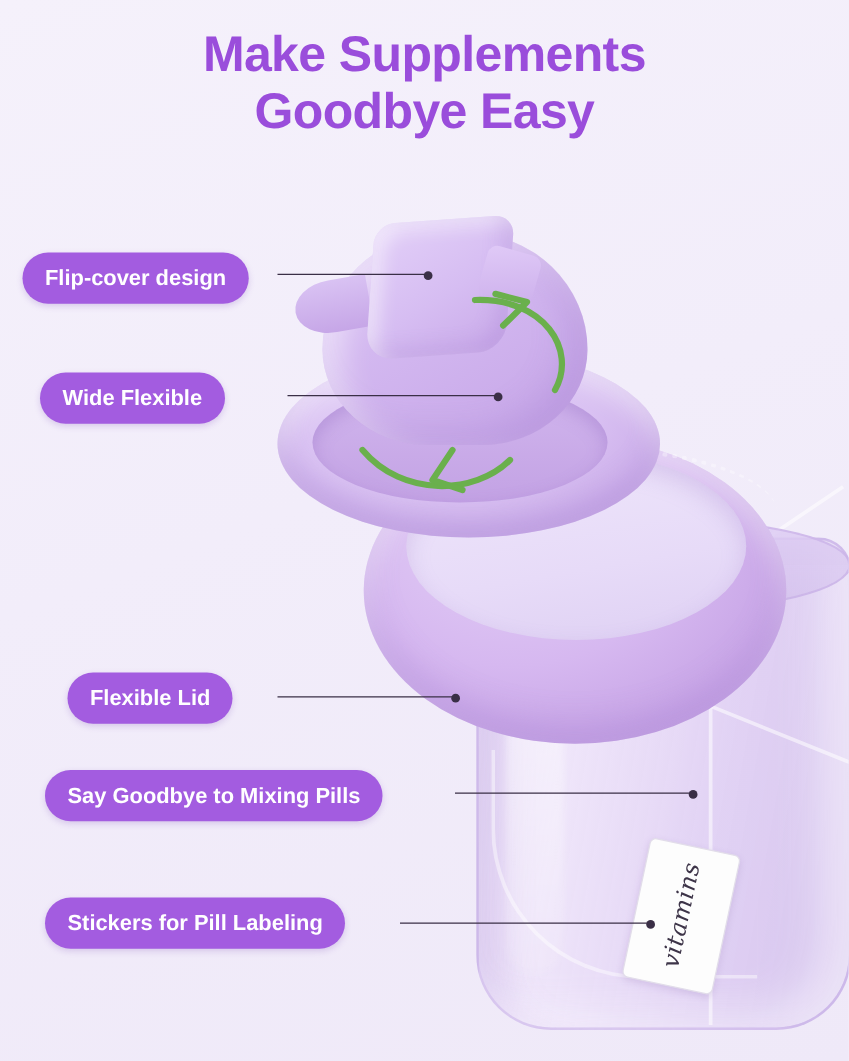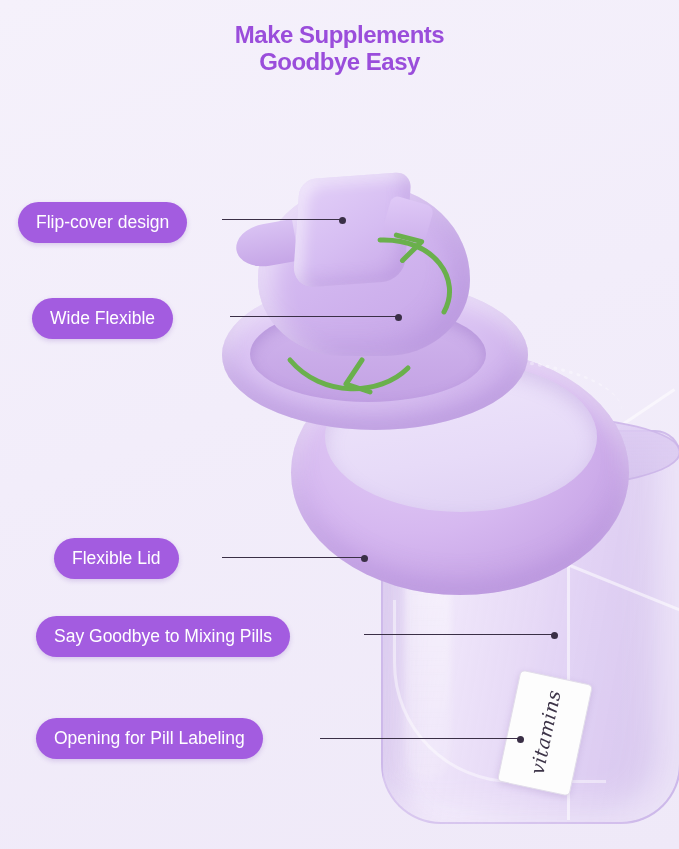--- a/index.html
+++ b/index.html
@@ -23,21 +23,21 @@
 
   
   .headline {
     position: absolute;
     top: 22px;
     left: 0;
     width: 679px;
     text-align: center;
     color: #9a4ddb;
     font-weight: 800;
-    font-size: 24px;
+    font-size: 40px;
     line-height: 1.12;
     letter-spacing: -0.5px;
   }
   .headline .l2 { display: block; }
 
   
   .product {
     position: absolute;
     left: 0;
     top: 0;
@@ -223,21 +223,21 @@
     letter-spacing: 0.5px;
   }
 
   
   .pill {
     position: absolute;
     display: inline-flex;
     align-items: center;
     background: #a35ce0;
     color: #ffffff;
-    font-weight: 400;
+    font-weight: 700;
     border-radius: 22px;
     padding: 10px 18px;
     font-size: 17.5px;
     white-space: nowrap;
     box-shadow: 0 2px 5px rgba(120,70,180,0.22);
   }
   .p1 { left: 18px;  top: 202px; }
   .p2 { left: 32px;  top: 298px; }
   .p3 { left: 54px;  top: 538px; }
   .p4 { left: 36px;  top: 616px; }
@@ -331,16 +331,16 @@
   <div class="pill p2">
     <span>Wide Flexible</span>
   </div>
   <div class="pill p4">
     <span>Say Goodbye to Mixing Pills</span>
   </div>
   <div class="pill p3">
     <span>Flexible Lid</span>
   </div>
   <div class="pill p5">
-    <span>Opening for Pill Labeling</span>
+    <span>Stickers for Pill Labeling</span>
   </div>
 
 </div>
 
 </body></html>

